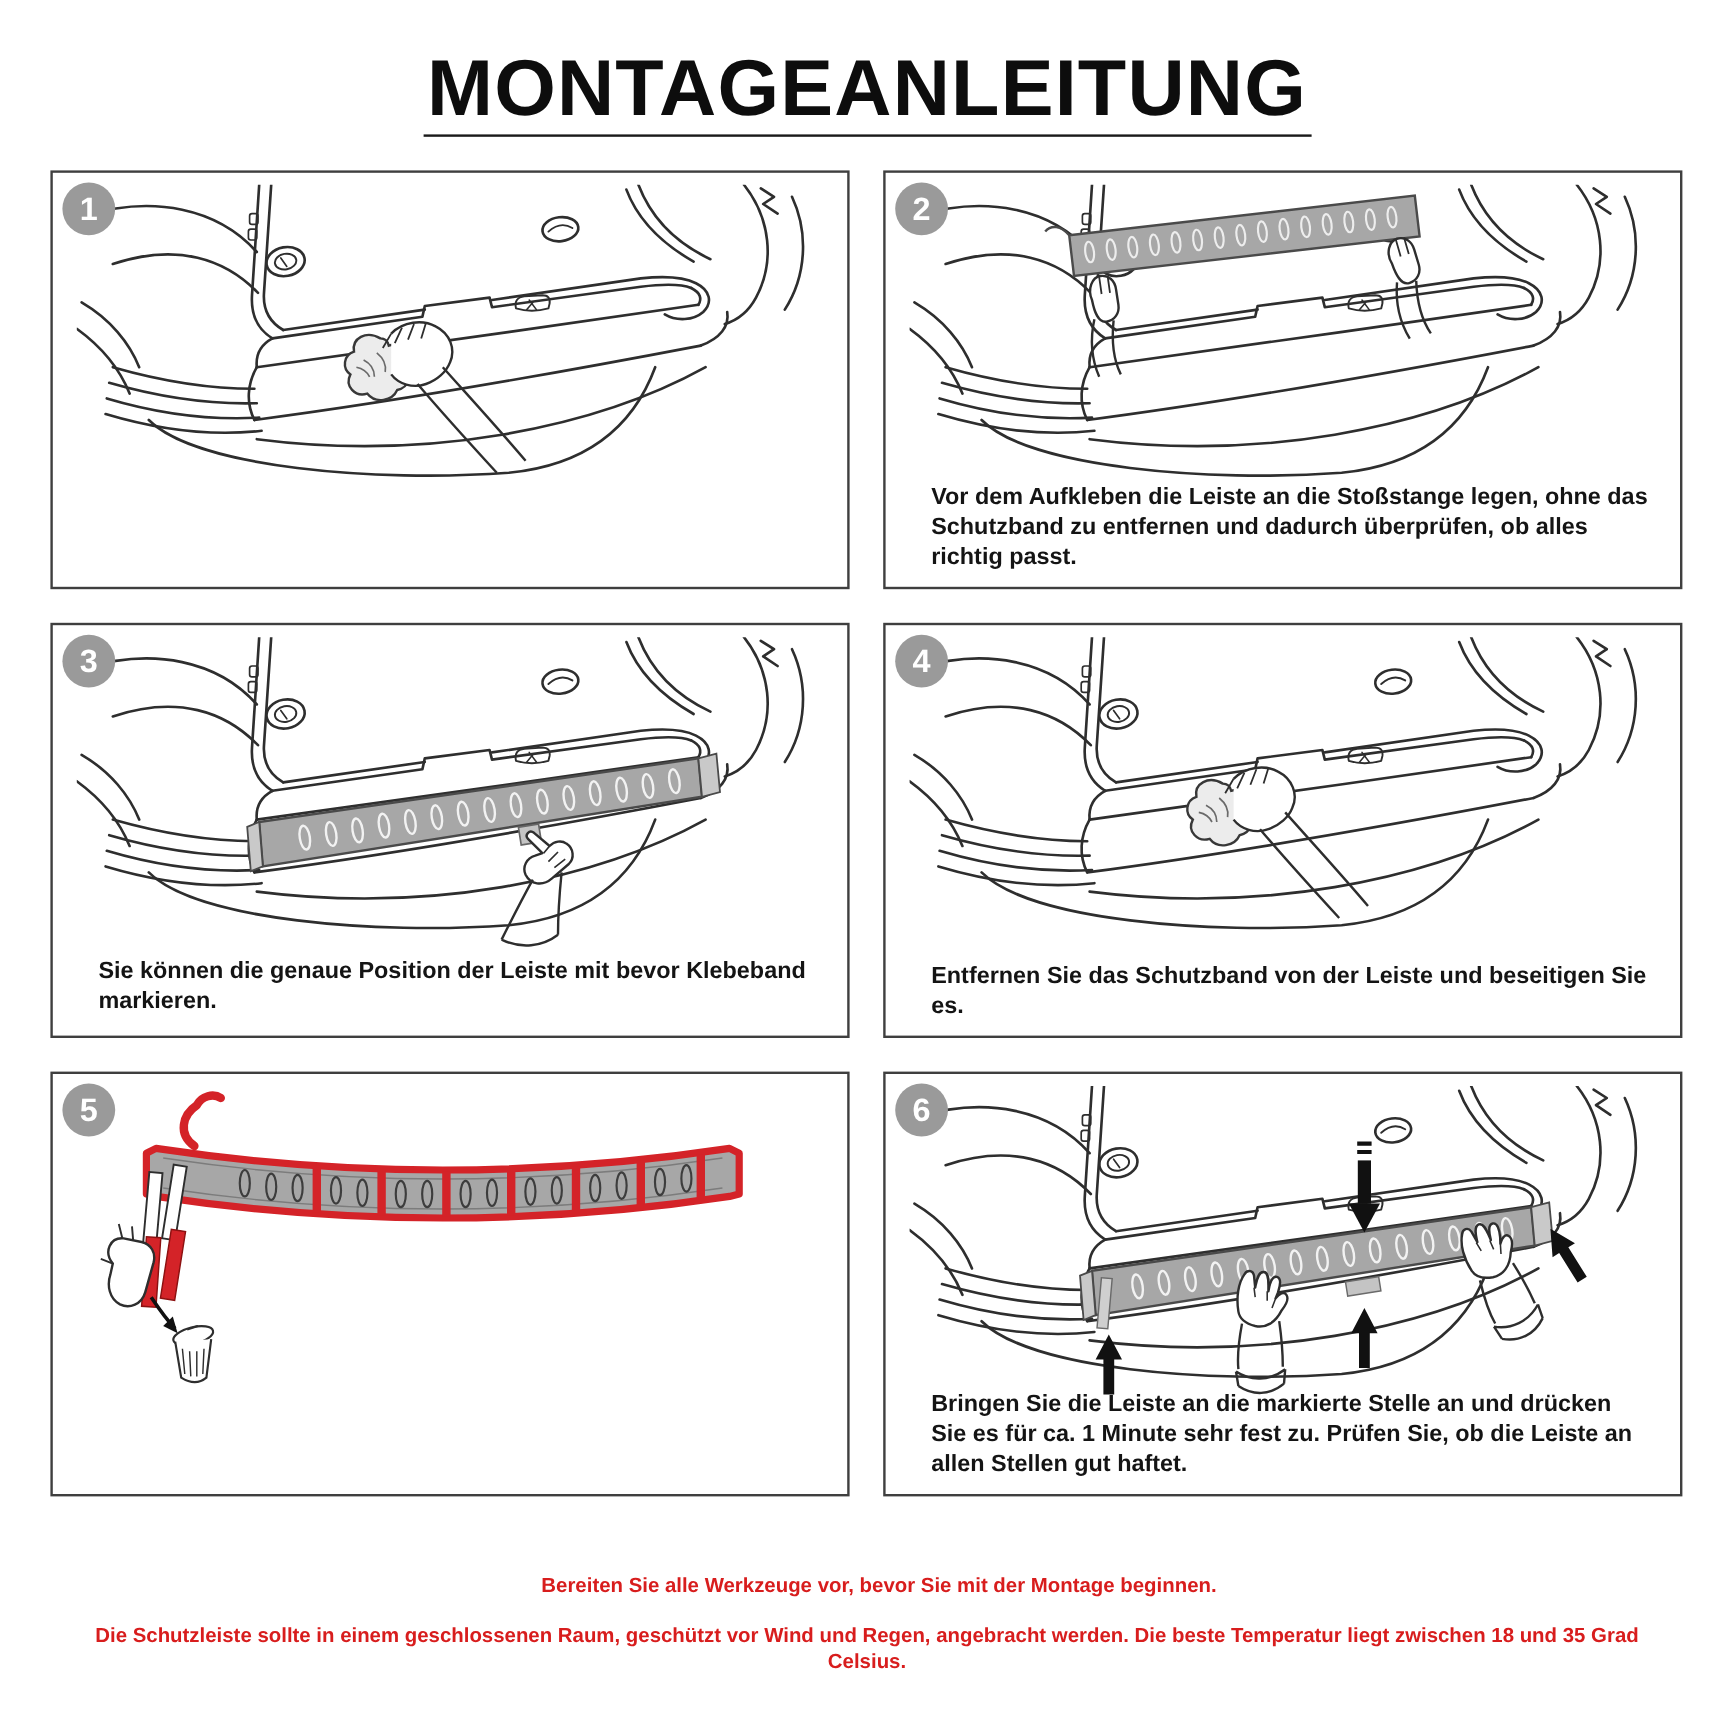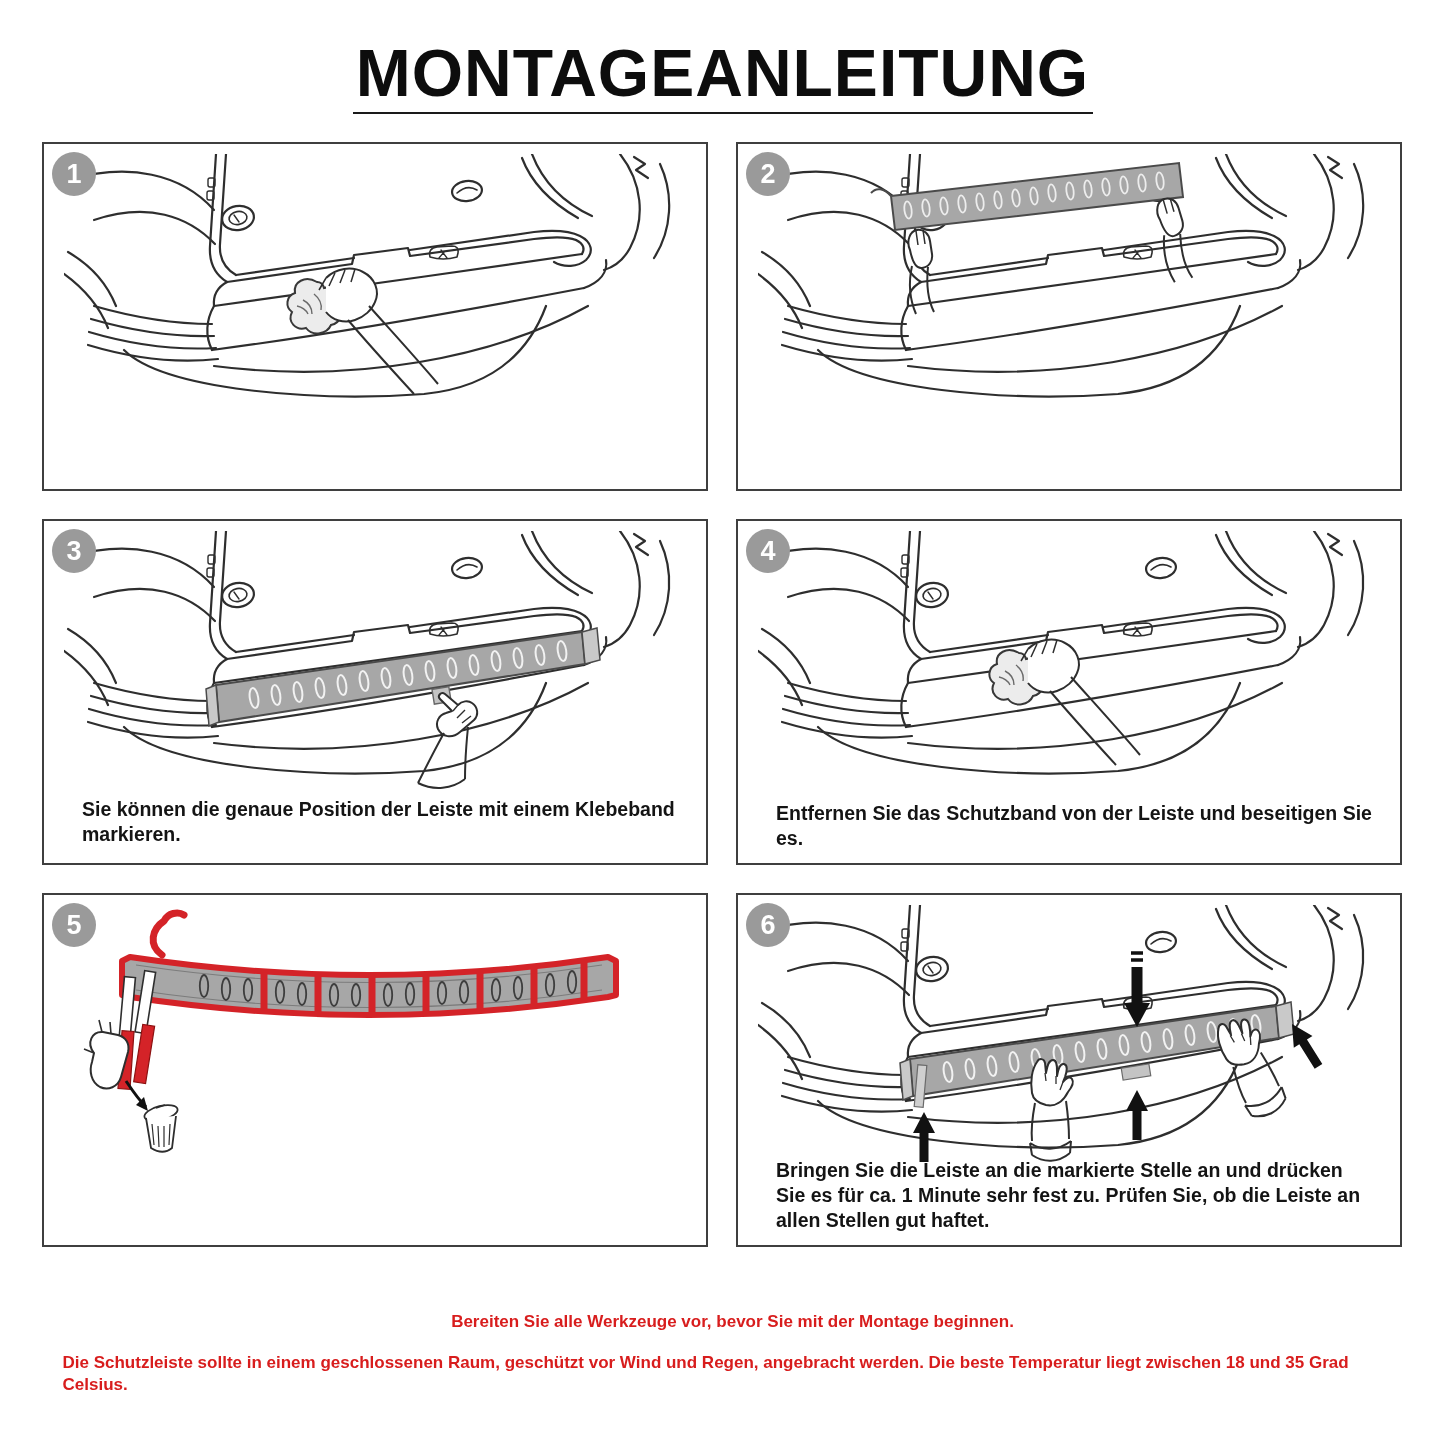--- a/index.html
+++ b/index.html
@@ -24,21 +24,21 @@
   .illus{position:absolute;left:20px;top:10px;width:622px;height:300px;z-index:1;}
   .illus svg{width:100%;height:100%;display:block;}
 
   .caption{position:absolute;left:38px;right:26px;bottom:12px;z-index:2;
            font-size:19.5px;font-weight:bold;color:#141414;line-height:1.28;}
   #p3 .caption{bottom:16px;}
   #p5 .caption{bottom:30px;}
 
   .footer-note-1{position:absolute;top:1312px;left:0;width:100%;text-align:center;
         color:var(--accent-red,#d81d1d);font-weight:bold;font-size:17px;padding-left:10px;}
-  .footer-note-2{position:absolute;top:1352px;left:calc(50% - 660px);width:1320px;
+  .footer-note-2{position:absolute;top:1352px;left:calc(50% - 660px);width:1320px;text-align:center;
         color:var(--accent-red,#d81d1d);font-weight:bold;font-size:17px;line-height:1.3;}
 
   .defs-holder{position:absolute;width:0;height:0;overflow:hidden;}
 </style>
 </head>
 <body>
 
 <svg class="defs-holder" aria-hidden="true">
   <defs>
 
@@ -171,33 +171,34 @@
 <div class="panel" id="p2">
   <div class="num">2</div>
   <div class="illus">
     <svg viewBox="0 0 622 300">
       <use href="#car-base"></use>
       <use href="#strip-held"></use>
       <use href="#hand-grip" transform="translate(150,96)"></use>
       <use href="#hand-grip" transform="translate(400,66) rotate(-8)"></use>
     </svg>
   </div>
+  <div class="caption">Vor dem Aufkleben die Leiste an die Stoßstange legen, ohne das Schutzband zu entfernen und dadurch überprüfen, ob alles richtig passt.</div>
 </div>
 
 <div class="panel" id="p3">
   <div class="num">3</div>
   <div class="illus">
     <svg viewBox="0 0 622 300">
       <use href="#car-base"></use>
       <use href="#strip-flat"></use>
       <rect x="369" y="157" width="17" height="15" transform="rotate(-9 377 164)" fill="#c4c4c4" stroke="#666" stroke-width="1.4"></rect>
       <use href="#hand-point" transform="translate(374,168)"></use>
     </svg>
   </div>
-  <div class="caption">Sie können die genaue Position der Leiste mit einem Klebeband markieren.</div>
+  <div class="caption">Sie können die genaue Position der Leiste mit bevor Klebeband markieren.</div>
 </div>
 
 <div class="panel" id="p4">
   <div class="num">4</div>
   <div class="illus">
     <svg viewBox="0 0 622 300">
       <use href="#car-base"></use>
       <use href="#hand-cloth" transform="translate(8,-6)"></use>
     </svg>
   </div>

